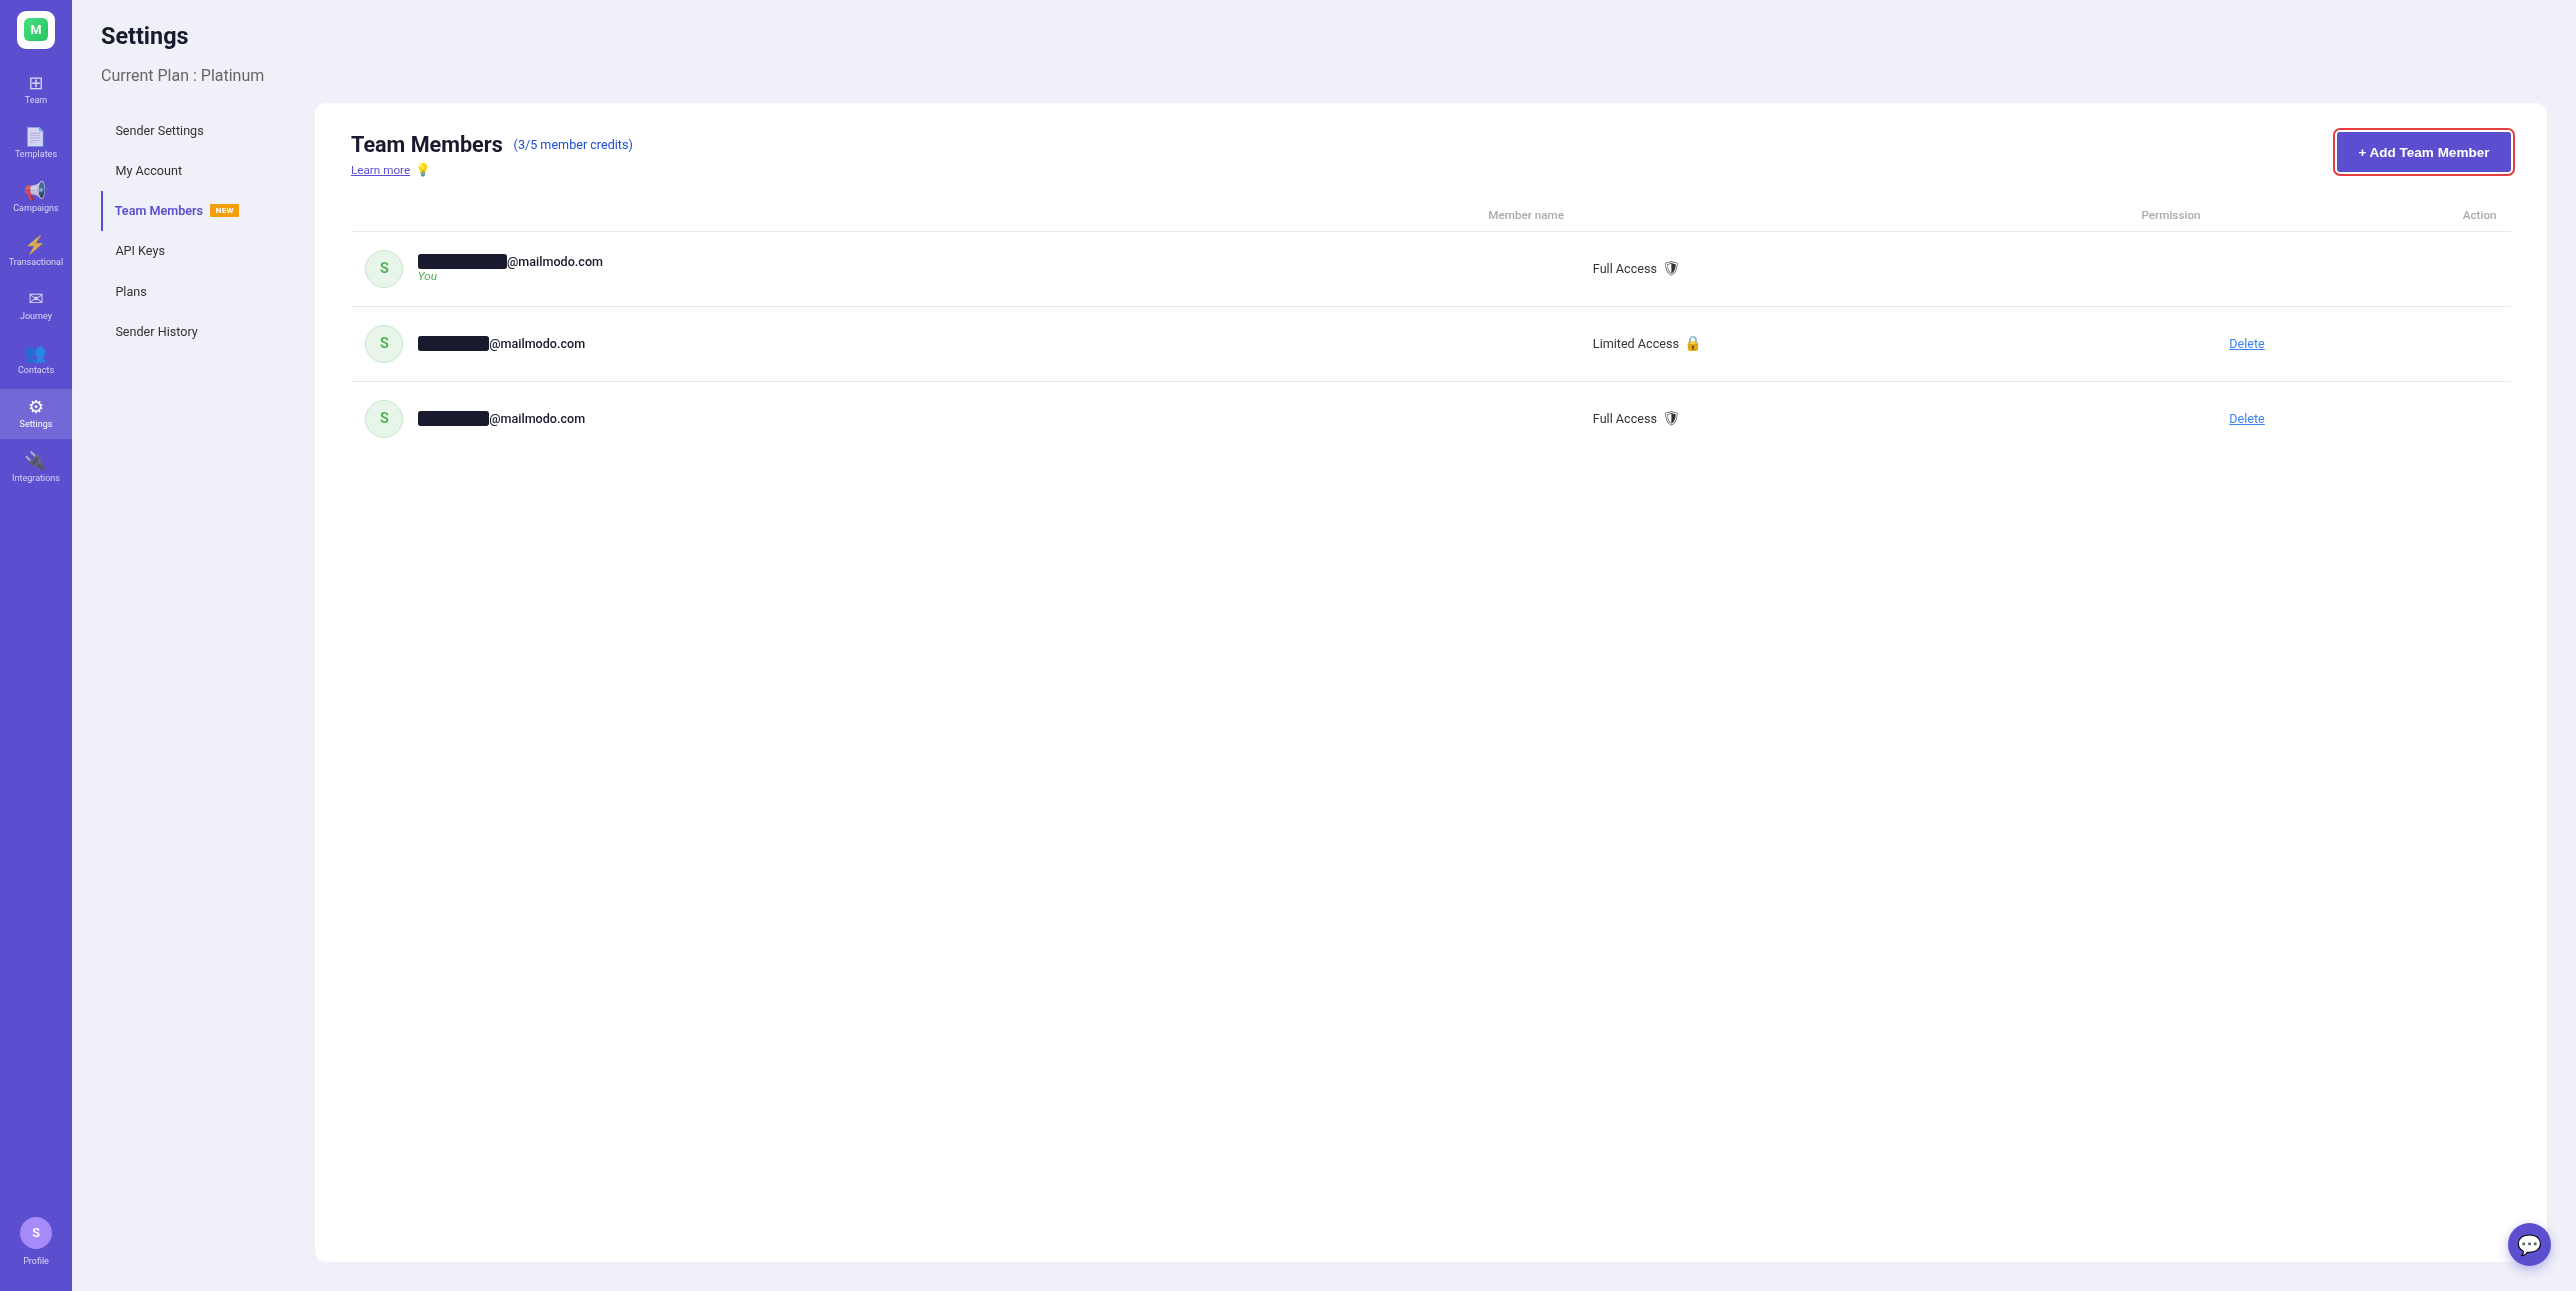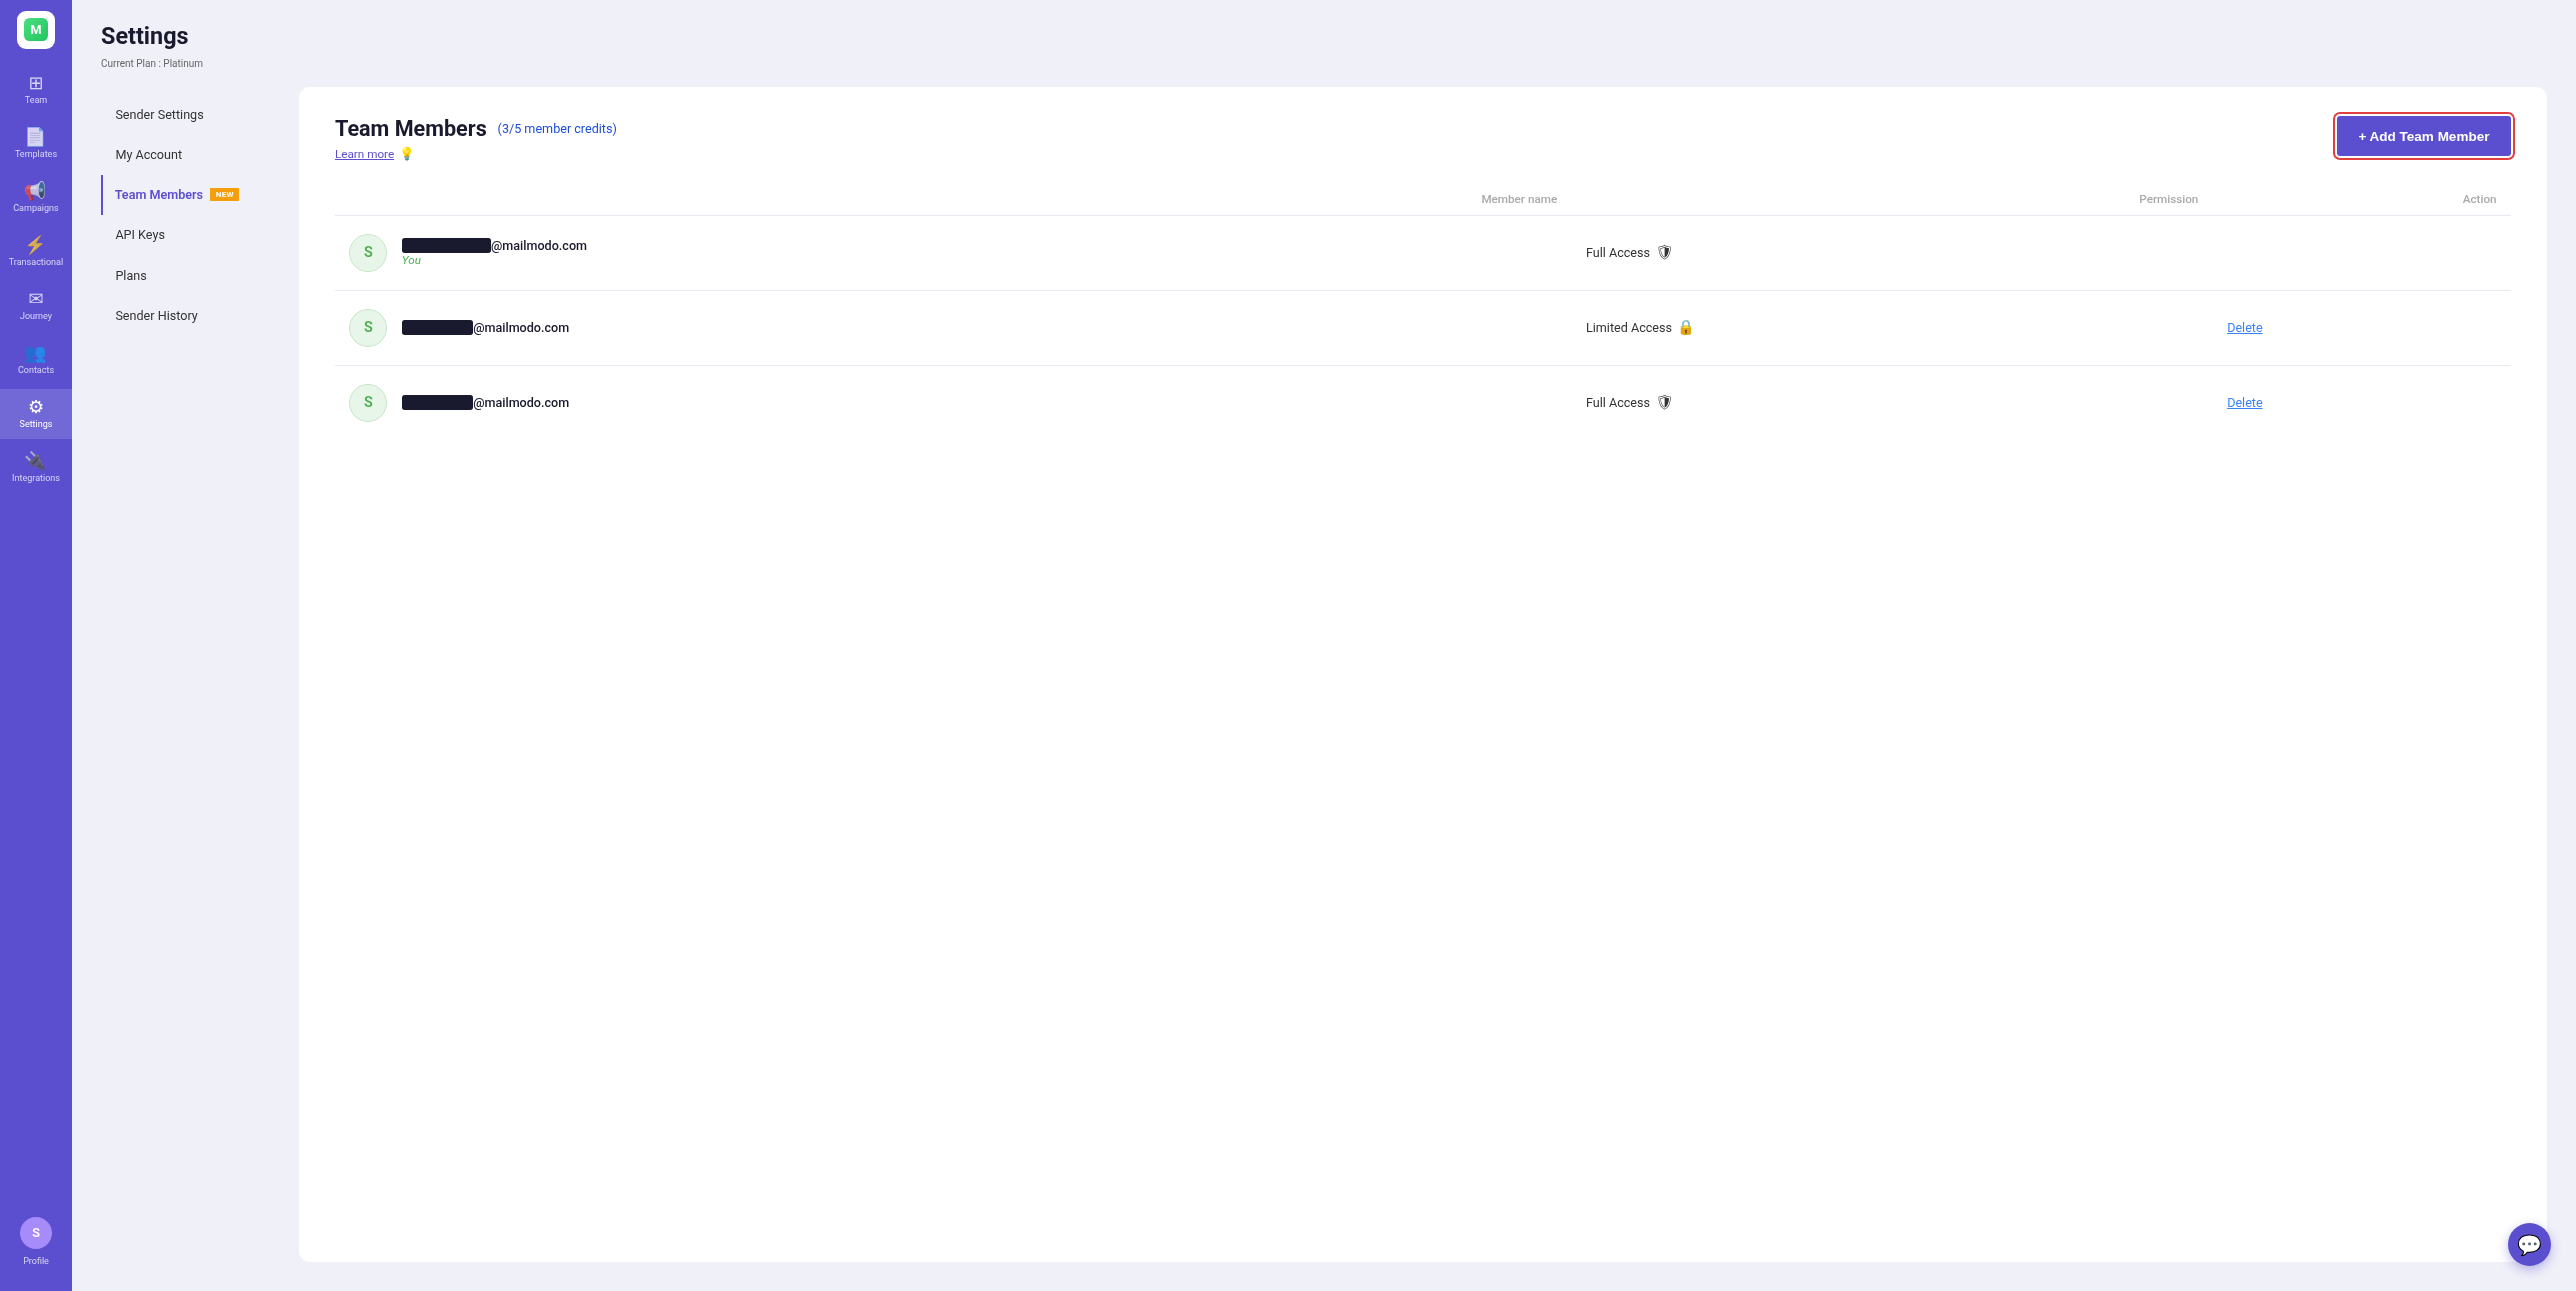--- a/index.html
+++ b/index.html
@@ -116,32 +116,32 @@
     .header {
       padding: 21.6px 29px 14.4px;
       background: #f0f0f8;
     }
     .header-title {
       font-size: 23.4px;
       font-weight: 700;
       color: #1a1a2e;
     }
     .header-subtitle {
-      font-size: 10px;
+      font-size: 16px;
       color: #666;
-      margin-top: 8px;
+      margin-top: 16px;
     }
 
     
     .content-area {
       display: flex;
       flex: 1;
       overflow: hidden;
       padding: 4px 29px 29px;
-      gap: 0;
+      gap: 16px;
     }
 
     
     .settings-nav {
       width: 198px;
       flex-shrink: 0;
       background: transparent;
       padding-top: 7.2px;
     }
     .settings-nav-item {

